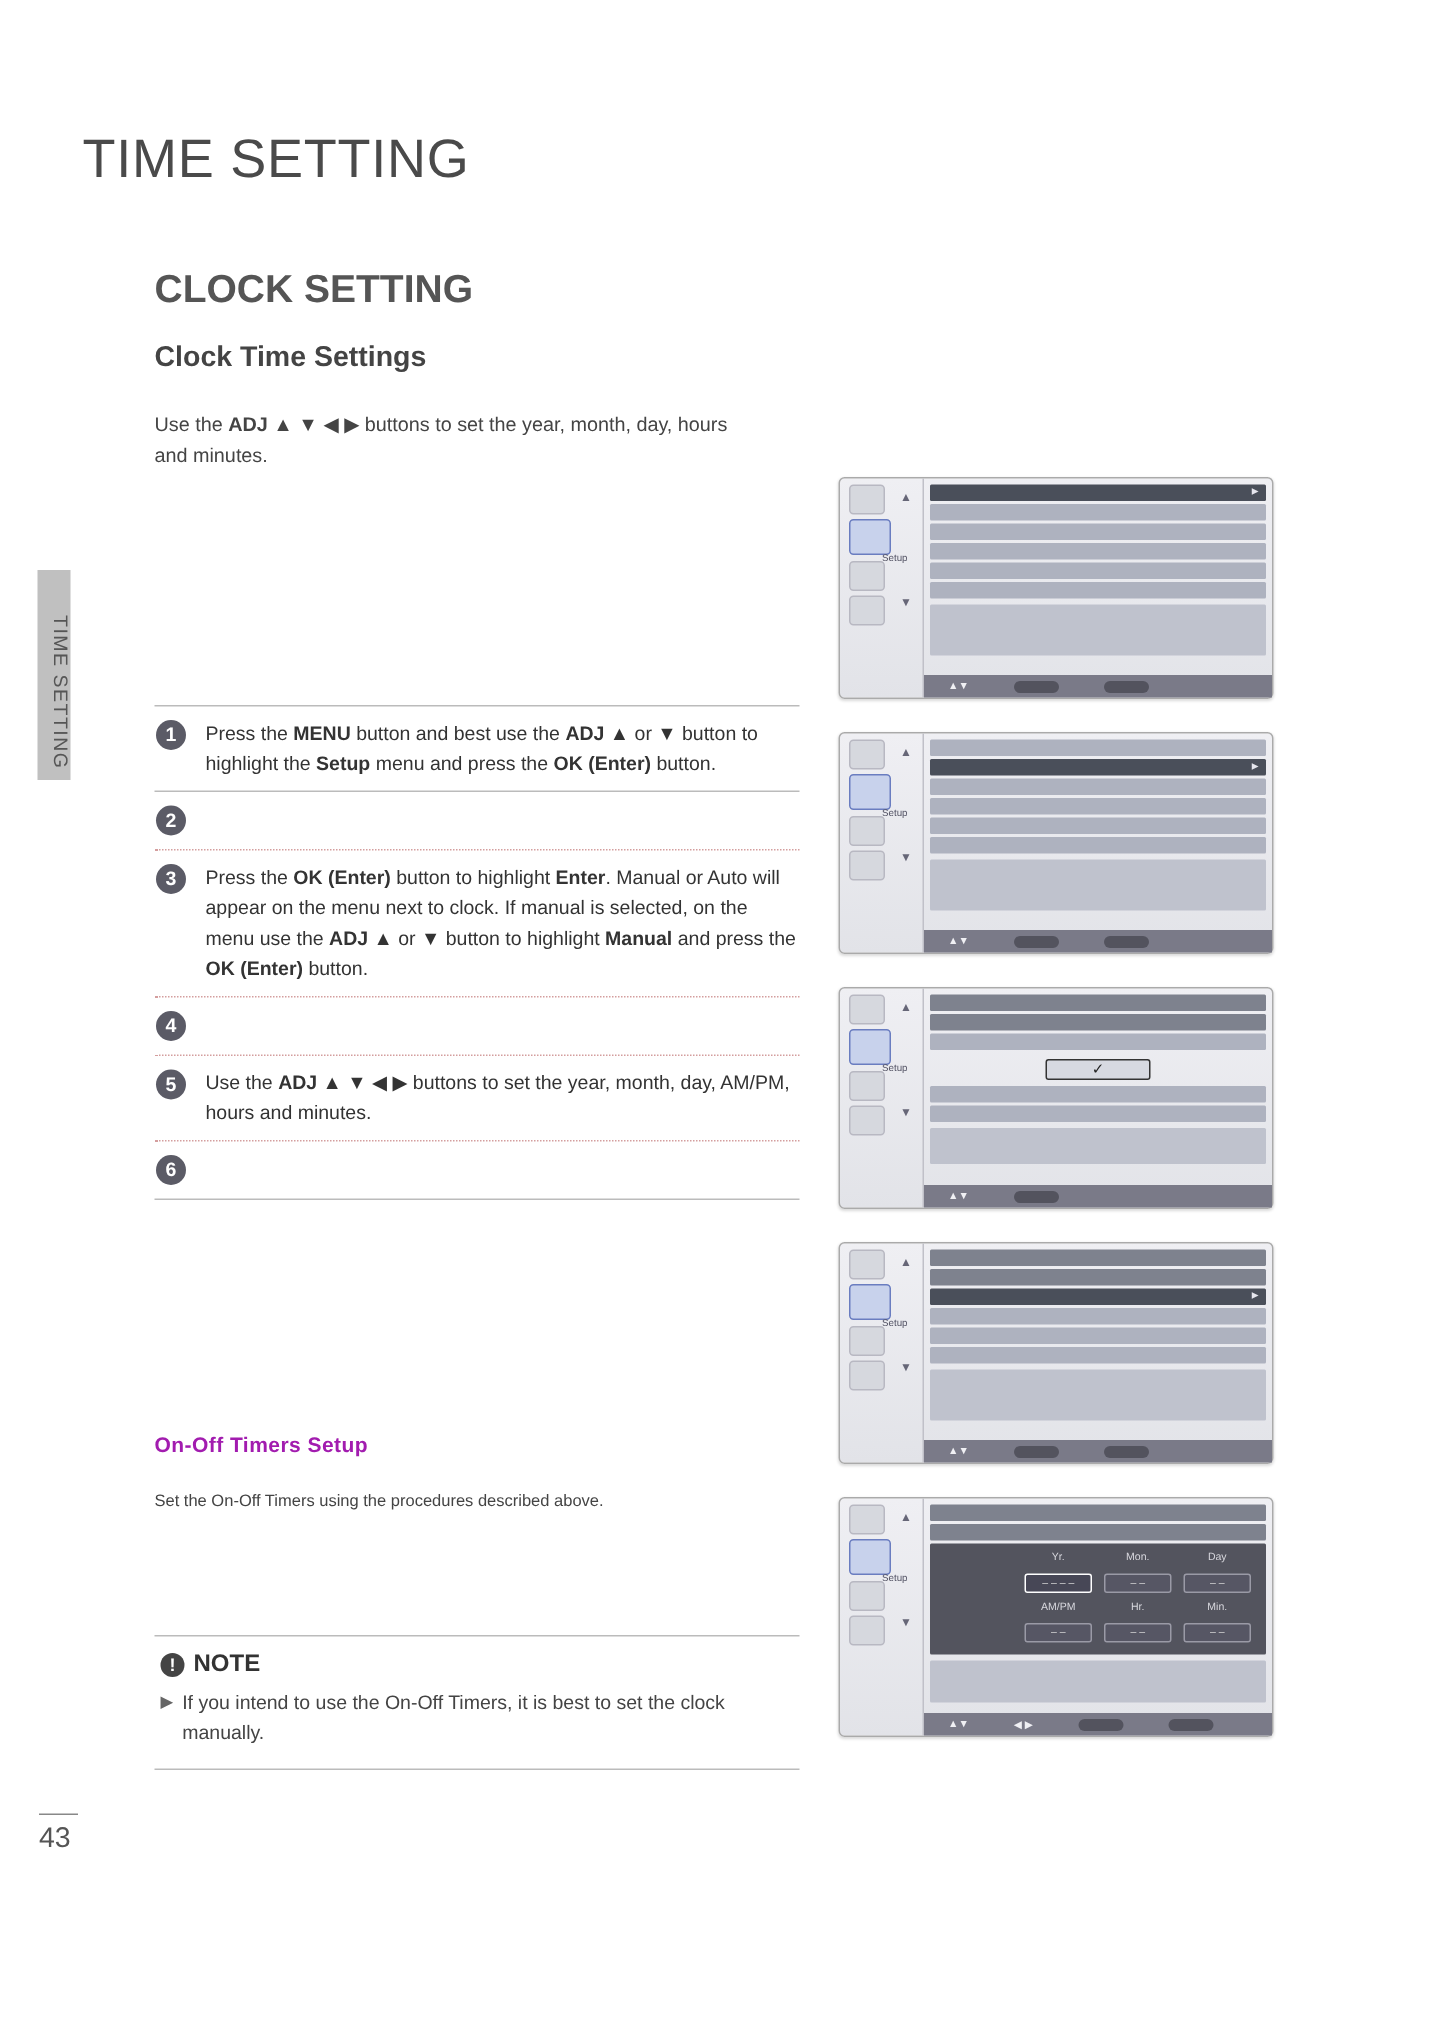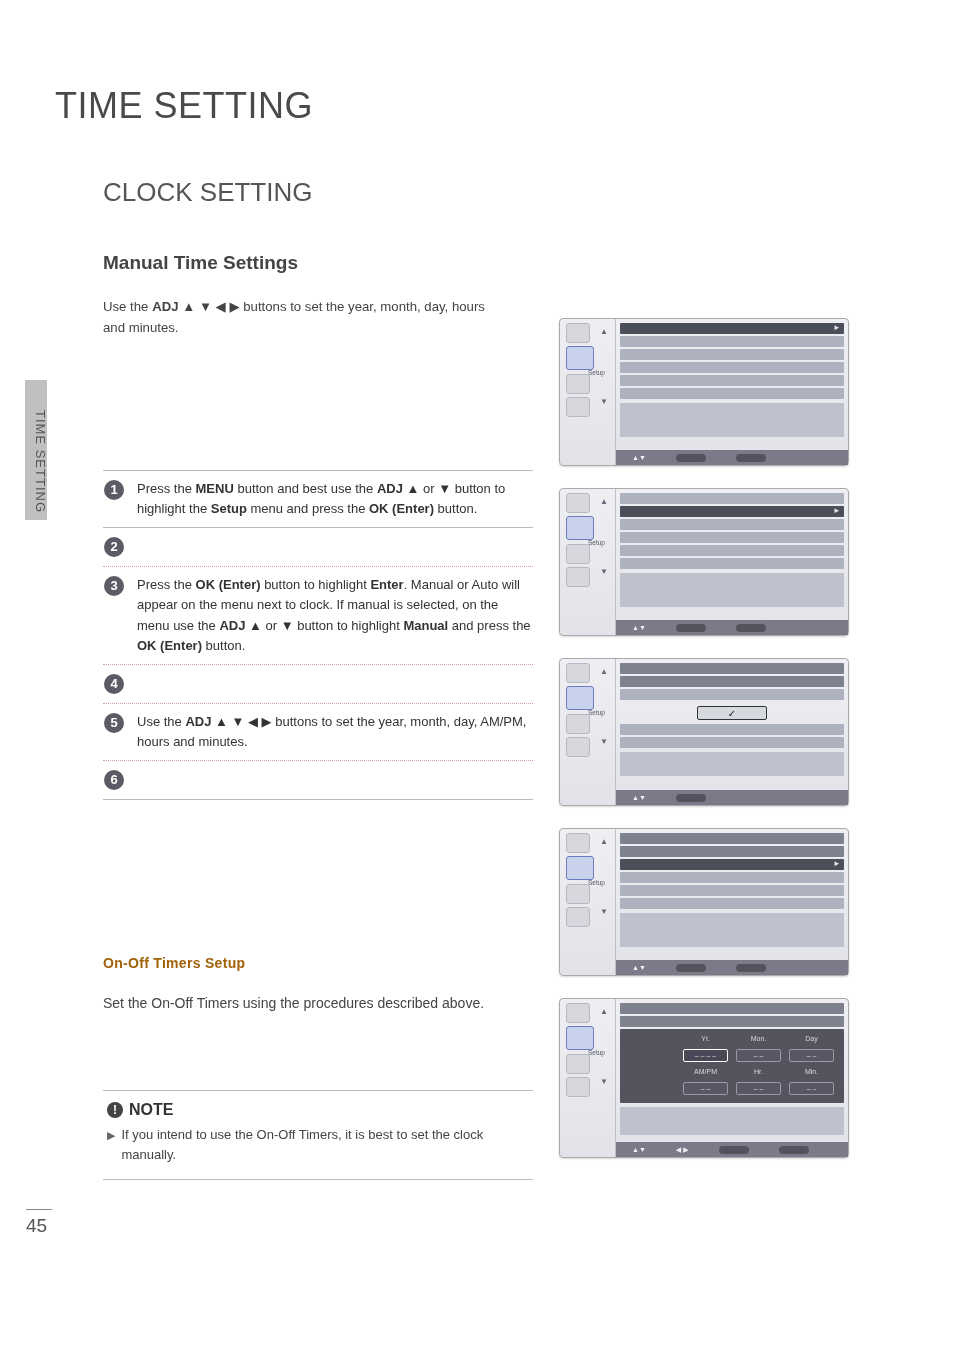--- a/index.html
+++ b/index.html
@@ -22,22 +22,22 @@
     font-size: 36px;
     letter-spacing: 0.5px;
     color: #4a4a4a;
     font-weight: 400;
     margin-bottom: 50px;
   }
   .indent { margin-left: 48px; }
   .section1 {
     font-size: 26px;
     color: #555;
-    font-weight: 400;
-    margin-bottom: 44px;
+    font-weight: 700;
+    margin-bottom: 20px;
   }
   .section2 {
     font-size: 19px;
     color: #444;
     font-weight: 600;
     margin-bottom: 22px;
   }
   .intro {
     font-size: 13.2px;
     line-height: 1.6;
@@ -89,27 +89,27 @@
   .step-text { flex: 1; }
   .step-text b { font-weight: 700; }
 
   .onoff-head {
     position: absolute;
     left: 103px;
     top: 955px;
     font-size: 14px;
     font-weight: 700;
     letter-spacing: 0.3px;
-    color: #a16207;
+    color: #a21caf;
   }
   .onoff-text {
     position: absolute;
     left: 103px;
     top: 995px;
-    font-size: 14px;
+    font-size: 11px;
     color: #444;
   }
 
   .note-box {
     position: absolute;
     left: 103px;
     top: 1090px;
     width: 430px;
     border-top: 1px solid #bbb;
     border-bottom: 1px solid #bbb;
@@ -284,21 +284,21 @@
 </head>
 <body>
 
 <div class="side-tab"></div>
 <div class="side-text">TIME SETTING</div>
 
 <div class="page">
   <h1 class="title">TIME SETTING</h1>
   <div class="indent">
     <h2 class="section1">CLOCK SETTING</h2>
-    <h3 class="section2">Manual Time Settings</h3>
+    <h3 class="section2">Clock Time Settings</h3>
     <p class="intro">
       <span>Use the </span><b>ADJ</b><span> ▲ ▼ ◀ ▶ buttons to set the year, month, day, hours and minutes.</span>
     </p>
   </div>
 </div>
 
 <ol class="steps">
   <li class="step top-solid solid">
     <span class="num">
       <svg width="22" height="22">
@@ -365,21 +365,21 @@
   <div class="note-head">
     <span class="note-icon">!</span>
     <span>NOTE</span>
   </div>
   <div class="note-body">
     <span class="arrow">▶</span>
     <span>If you intend to use the On-Off Timers, it is best to set the clock manually.</span>
   </div>
 </div>
 
-<div class="pagenum">45</div>
+<div class="pagenum">43</div>
 
 <div class="shots">
 
   <div class="osd">
     <div class="osd-side">
       <div class="chip c1"></div>
         <div class="chip c2"></div>
         <div class="chip c3"></div>
         <div class="chip c4"></div>
       <span class="setup-label">Setup</span>

